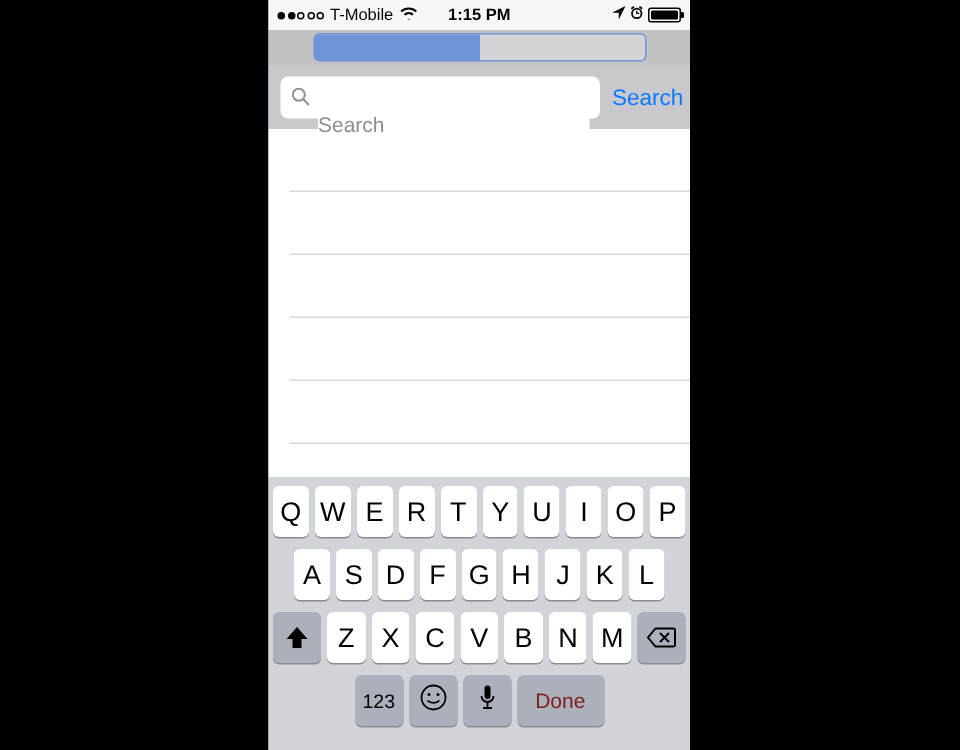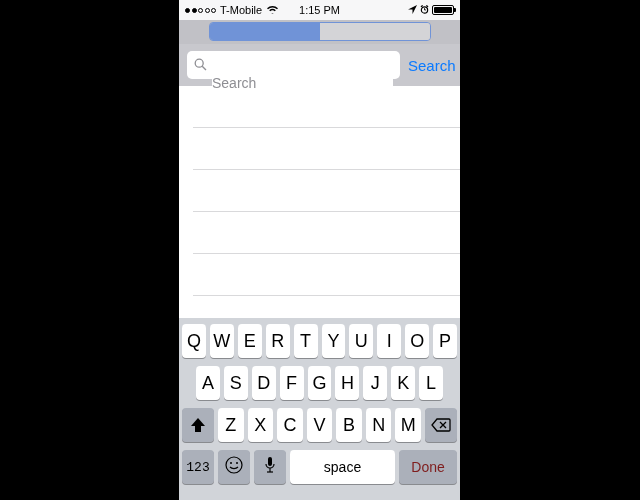--- a/index.html
+++ b/index.html
@@ -17,21 +17,21 @@
     display: flex; align-items: center;
     font-size: 11px; font-weight: 500;
     padding: 0 6px;
     position: relative;
   }
   .status .left { display: flex; align-items: center; gap: 4px; }
   .dots { display: flex; gap: 1.5px; align-items: center; }
   .dot { width: 5px; height: 5px; border-radius: 50%; border: 1px solid #000; }
   .dot.fill { background: #000; }
   .wifi { display: inline-block; }
-  .status .center { position: absolute; left: 50%; transform: translateX(-50%); font-weight: 400; }
+  .status .center { position: absolute; left: 50%; transform: translateX(-50%); font-weight: 700; }
   .status .right { margin-left: auto; display: flex; align-items: center; gap: 3px; }
   .battery { width: 22px; height: 10px; border: 1px solid #000; border-radius: 2px; position: relative; }
   .battery::after { content: ""; position: absolute; right: -3px; top: 2px; width: 2px; height: 4px; background: #000; border-radius: 0 1px 1px 0; }
   .battery .fill { position: absolute; left: 1px; top: 1px; bottom: 1px; right: 1px; background: #000; border-radius: 1px; }
 
   
   .seg-area {
     height: 24px; background: rgba(200,200,205,0.85);
     display: flex; justify-content: center; align-items: flex-start;
     padding-top: 2px;
@@ -92,21 +92,21 @@
     display: flex; align-items: center; justify-content: center;
     font-size: 18px; color: #000;
     user-select: none;
   }
   .krow.r2 { padding: 0 14px; }
   .key.mod { background: #abb0ba; }
   .key.shift, .key.bksp { flex: 0 0 32px; }
   .key.shift svg, .key.bksp svg { display: block; }
   .krow.r4 { gap: 4px; }
   .krow.r4 .key { height: 34px; }
-  .key.num { flex: 0 0 32px; font-size: 13px; background: #abb0ba; font-family: Liberation Mono, monospace; }
+  .key.num { flex: 0 0 32px; font-size: 13px; background: #abb0ba; }
   .key.emoji { flex: 0 0 32px; background: #abb0ba; font-size: 18px; }
   .key.mic { flex: 0 0 32px; background: #abb0ba; }
   .key.space { flex: 1; font-size: 14px; }
   .key.done { flex: 0 0 58px; background: #abb0ba; color: #7f1d1d; font-size: 14px; }
 </style>
 </head>
 <body>
 
 <div class="phone">
 
@@ -243,18 +243,17 @@
       <div class="key mic">
         <span>
           <svg width="12" height="18" viewBox="0 0 12 18">
               <rect x="4" y="1" width="4" height="9" rx="2" fill="#000"></rect>
               <path d="M2 8 a4 4 0 0 0 8 0" fill="none" stroke="#000" stroke-width="1.2"></path>
               <line x1="6" y1="12" x2="6" y2="16" stroke="#000" stroke-width="1.2"></line>
               <line x1="3" y1="16" x2="9" y2="16" stroke="#000" stroke-width="1.2"></line>
             </svg>
         </span>
       </div>
-      <div class="key space">space</div>
       <div class="key done">Done</div>
     </div>
   </div>
 
 </div>
 
 </body></html>

